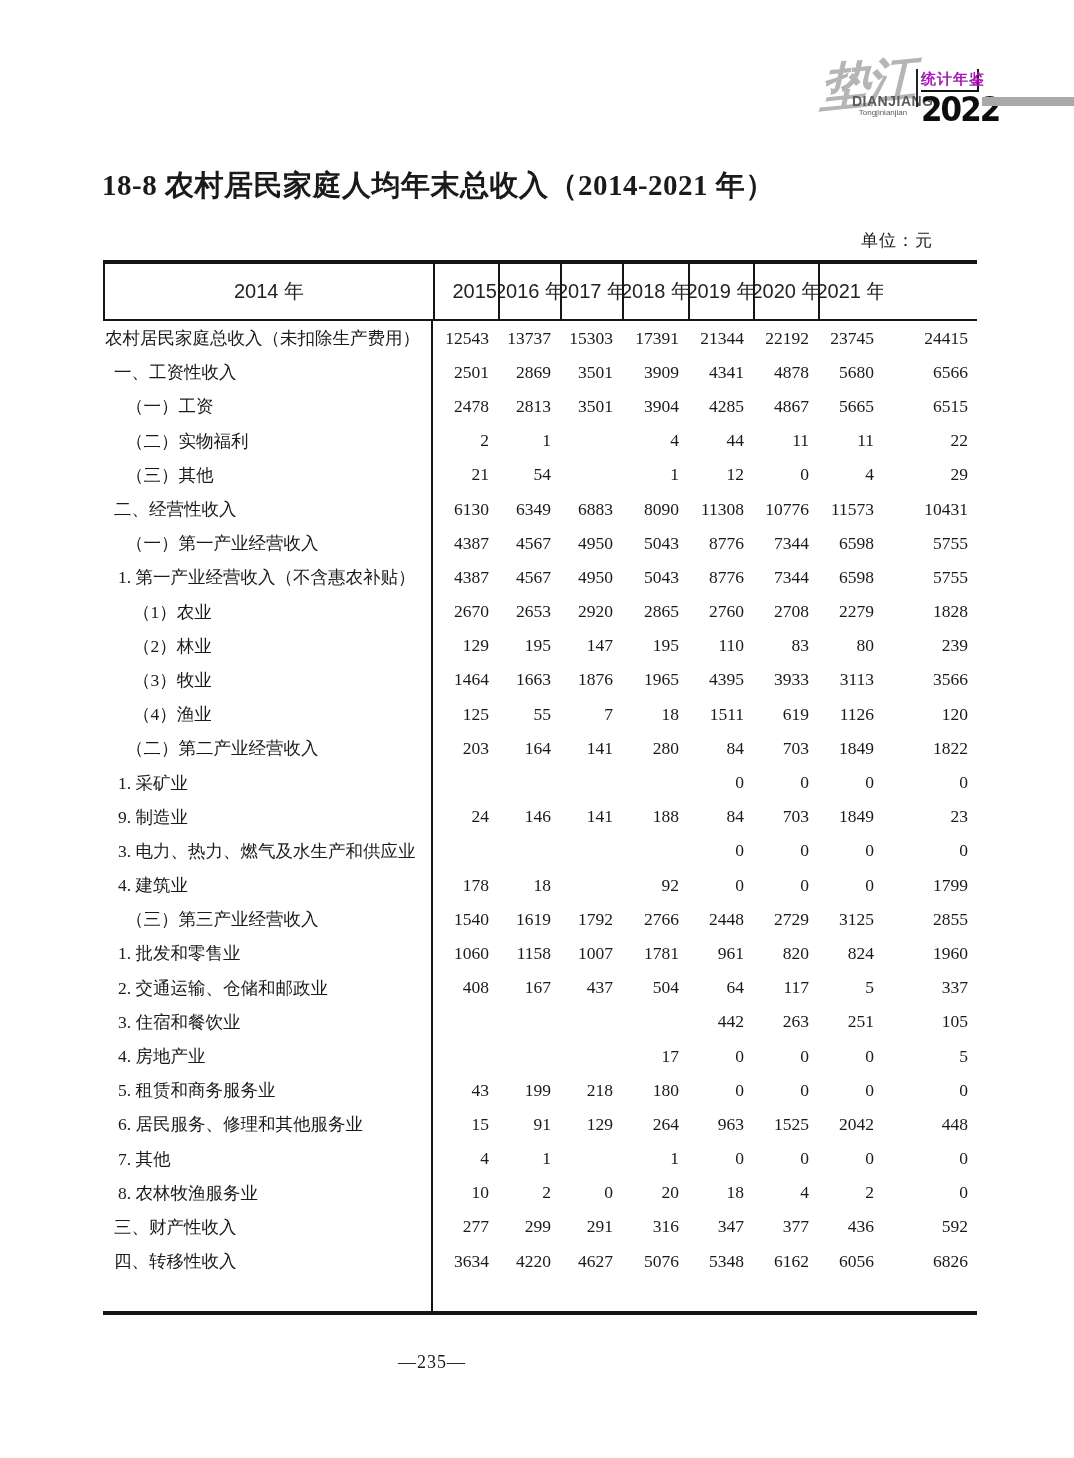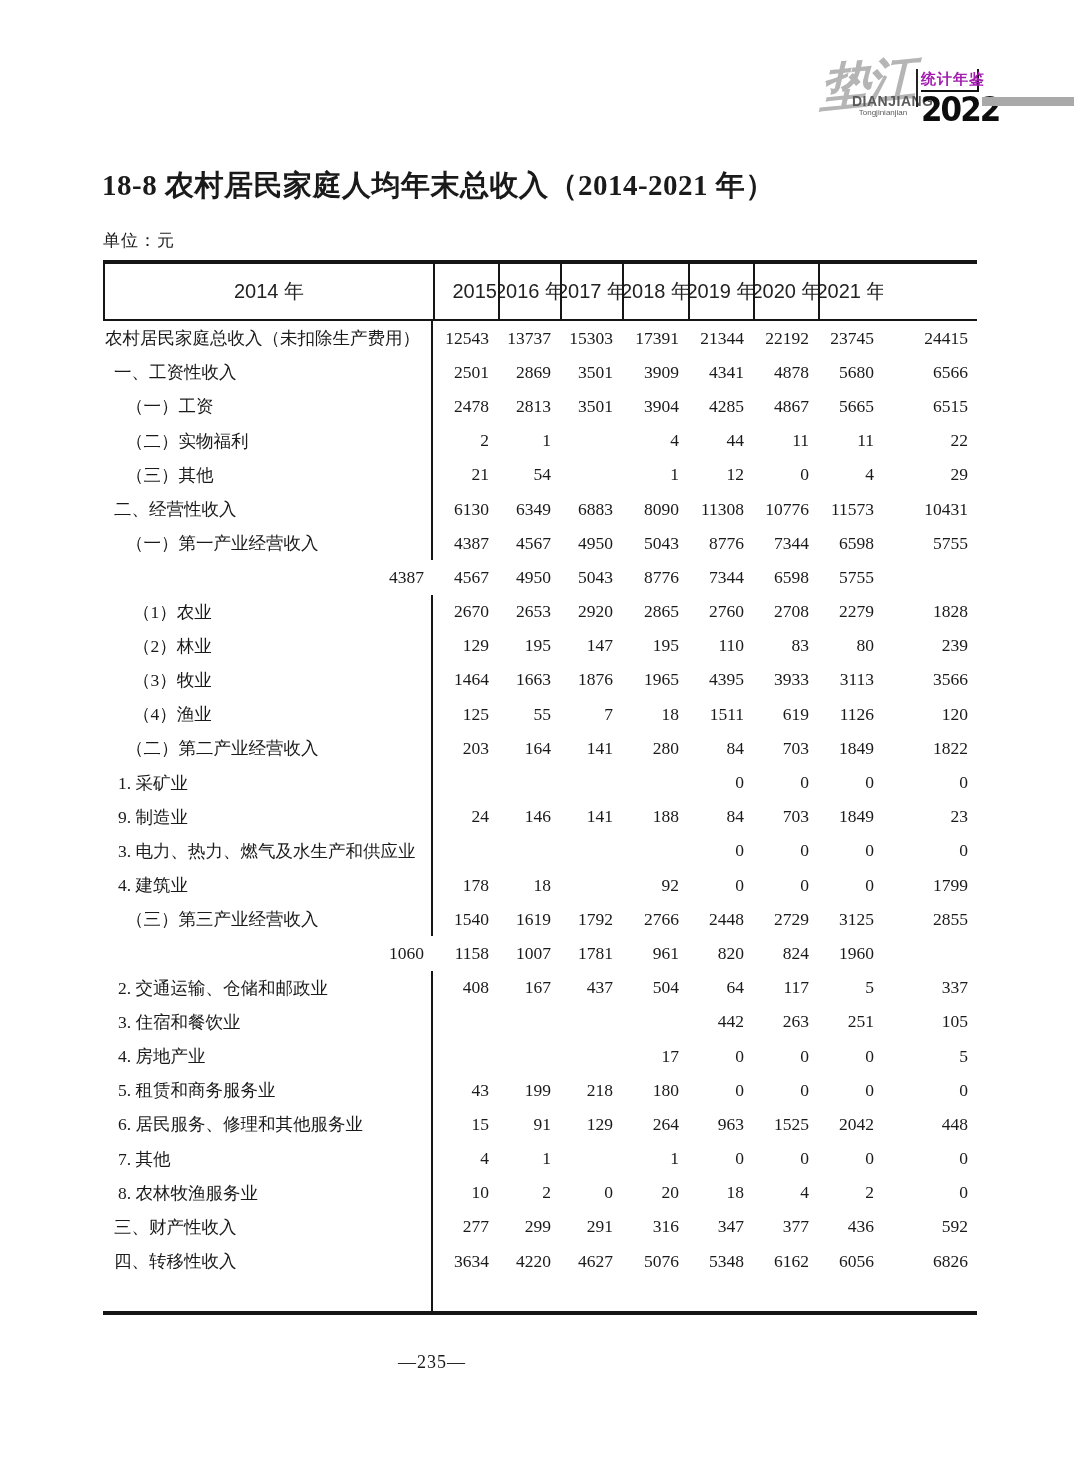--- a/index.html
+++ b/index.html
@@ -36,21 +36,21 @@
     transform-origin:top left;margin-top:1px;
   }
   .logo-bar{position:absolute;left:982px;top:97px;width:92px;height:9px;}
 
   
   .title{
     position:absolute;left:102px;top:166px;width:900px;
     font-size:29px;font-weight:bold;letter-spacing:0.5px;white-space:nowrap;
   }
   .unit{
-    position:absolute;left:103px;top:229px;width:830px;
+    position:absolute;left:103px;top:229px;width:830px;text-align:right;
     font-size:17px;letter-spacing:1px;
   }
 
   
   .table{position:absolute;left:103px;top:260px;width:874px;}
   .thead{
     display:grid;grid-template-columns:330px 65px 62px 62px 66px 65px 65px 65px 94px;
     border-top:4px solid #151515;border-bottom:2px solid #151515;height:55px;
   }
   .hcell{
@@ -193,20 +193,21 @@
           <div class="ncell">4387</div>
           <div class="ncell">4567</div>
           <div class="ncell">4950</div>
           <div class="ncell">5043</div>
           <div class="ncell">8776</div>
           <div class="ncell">7344</div>
           <div class="ncell">6598</div>
           <div class="ncell">5755</div>
         </div>
         <div class="trow">
+          <div class="lcell ind3">1. 第一产业经营收入（不含惠农补贴）</div>
           <div class="ncell">4387</div>
           <div class="ncell">4567</div>
           <div class="ncell">4950</div>
           <div class="ncell">5043</div>
           <div class="ncell">8776</div>
           <div class="ncell">7344</div>
           <div class="ncell">6598</div>
           <div class="ncell">5755</div>
         </div>
         <div class="trow">
@@ -313,20 +314,21 @@
           <div class="ncell">1540</div>
           <div class="ncell">1619</div>
           <div class="ncell">1792</div>
           <div class="ncell">2766</div>
           <div class="ncell">2448</div>
           <div class="ncell">2729</div>
           <div class="ncell">3125</div>
           <div class="ncell">2855</div>
         </div>
         <div class="trow">
+          <div class="lcell ind3">1. 批发和零售业</div>
           <div class="ncell">1060</div>
           <div class="ncell">1158</div>
           <div class="ncell">1007</div>
           <div class="ncell">1781</div>
           <div class="ncell">961</div>
           <div class="ncell">820</div>
           <div class="ncell">824</div>
           <div class="ncell">1960</div>
         </div>
         <div class="trow">

